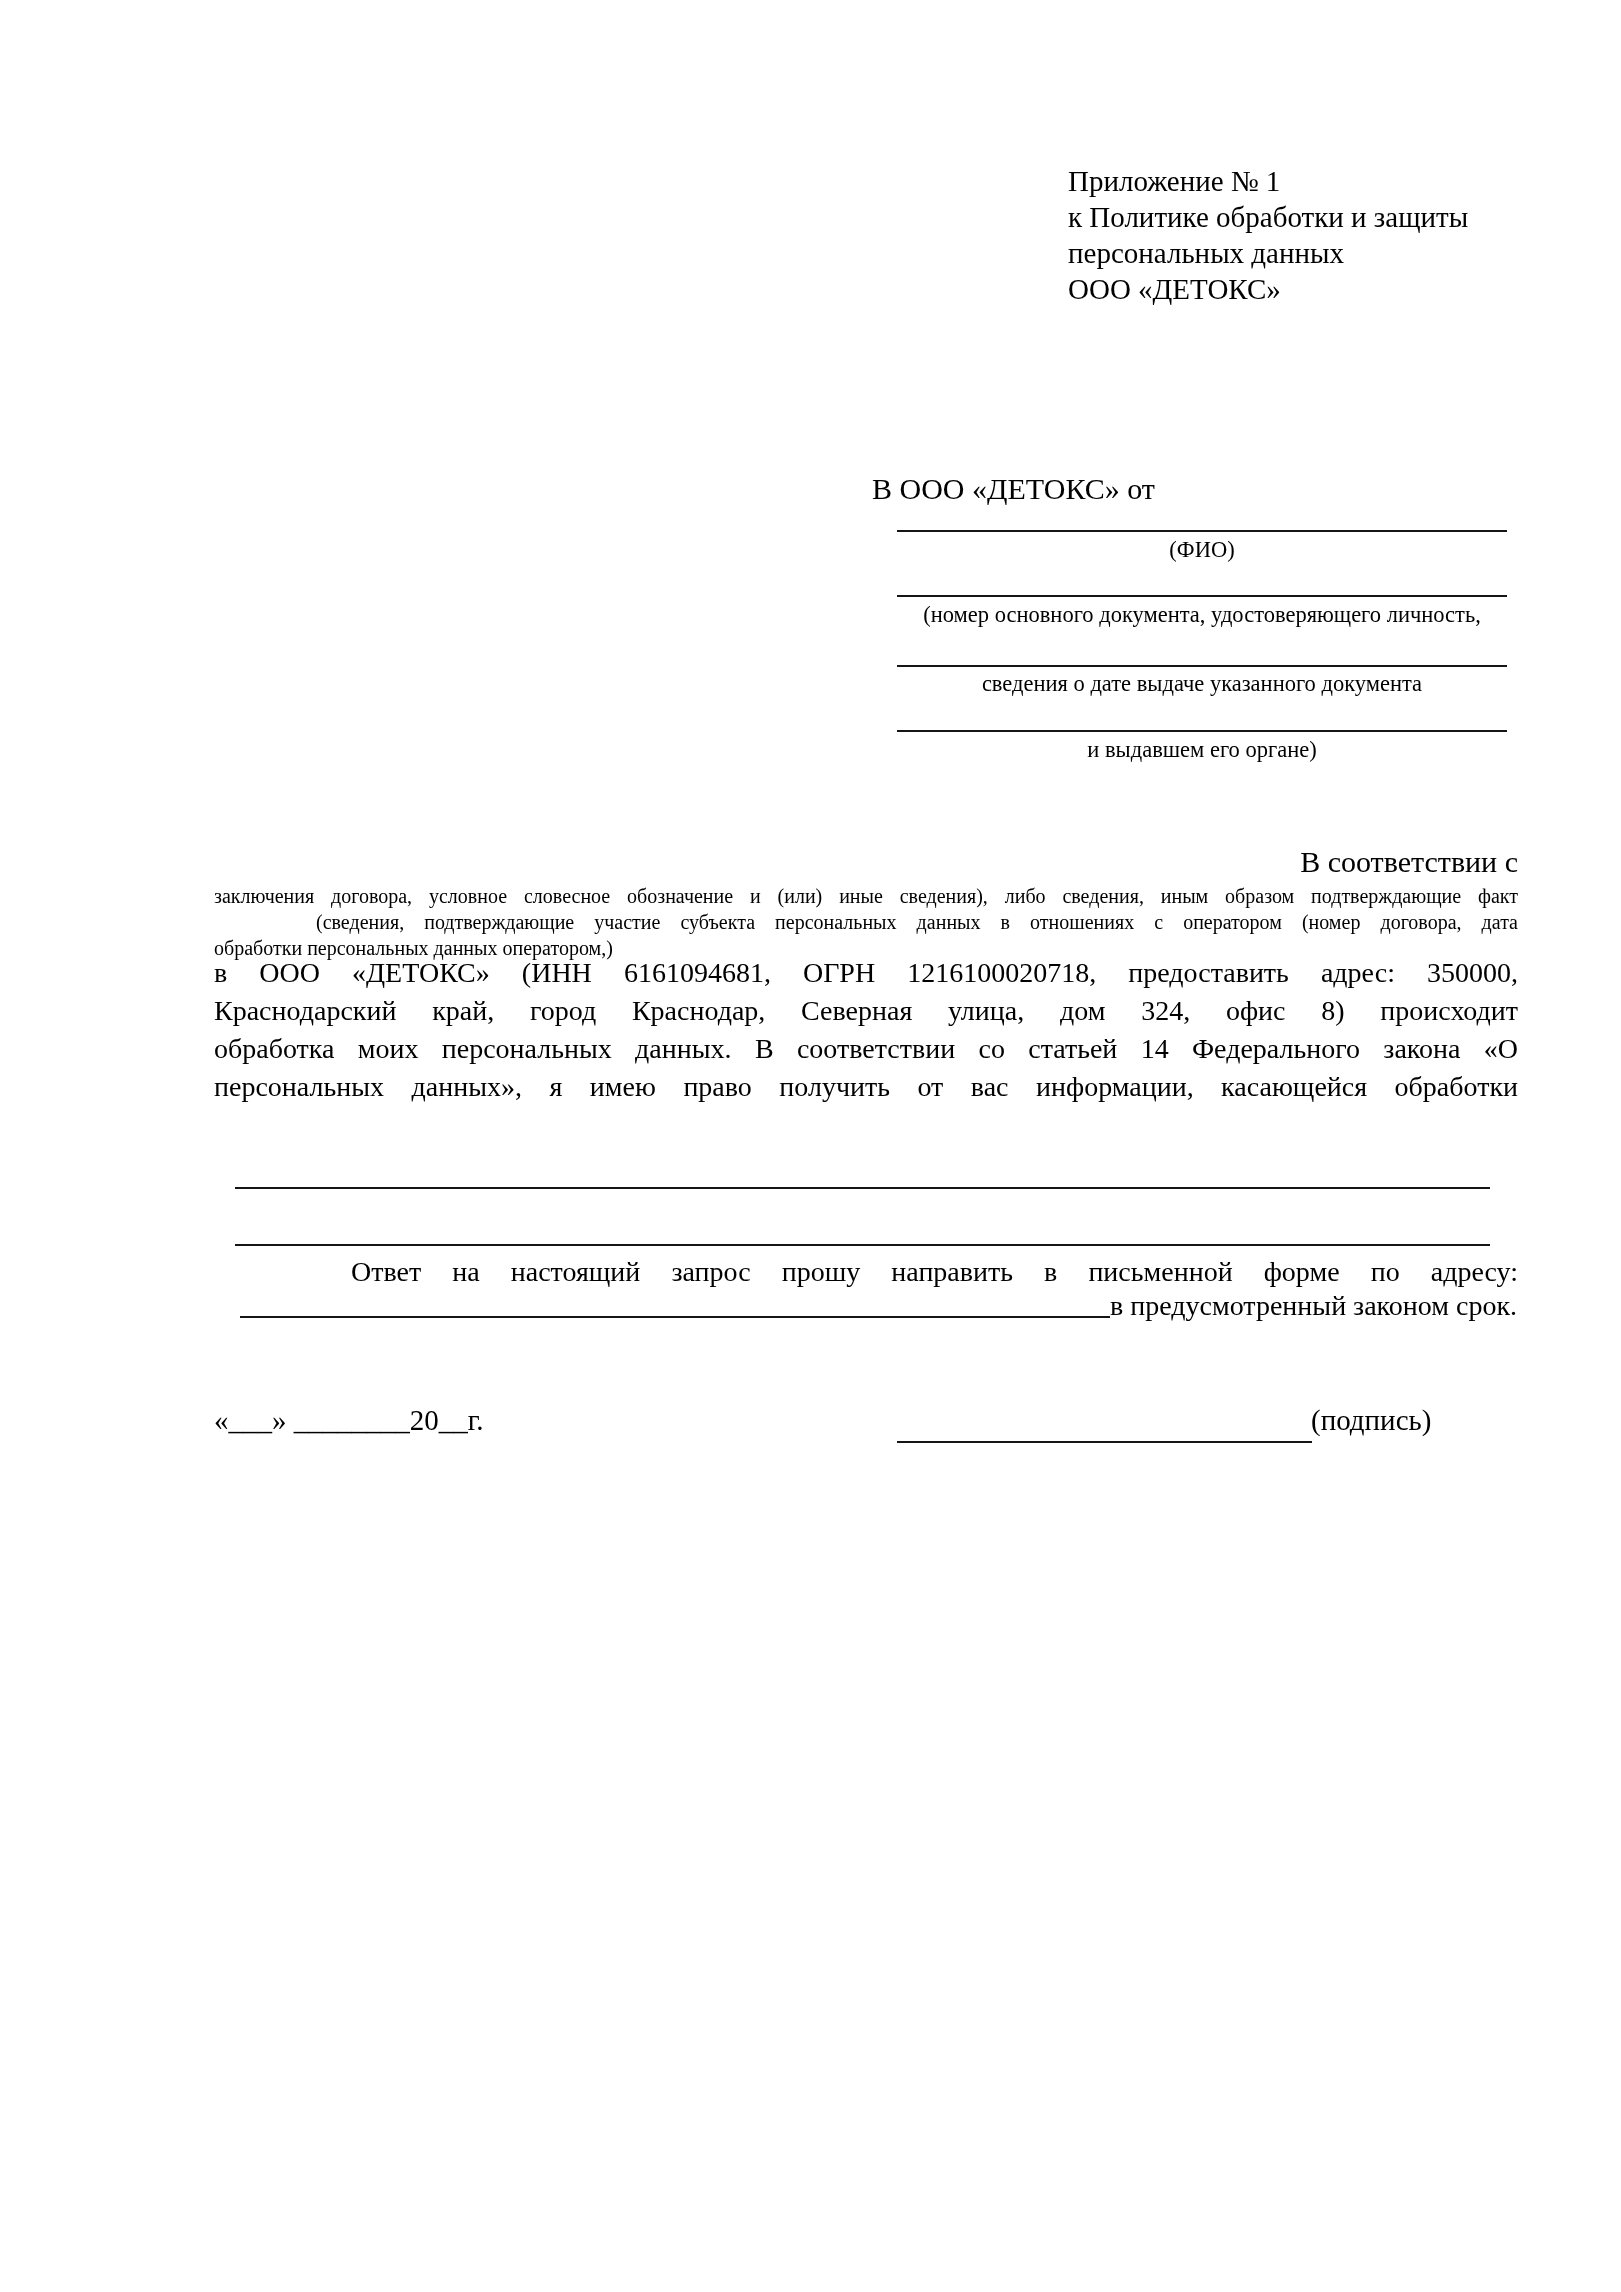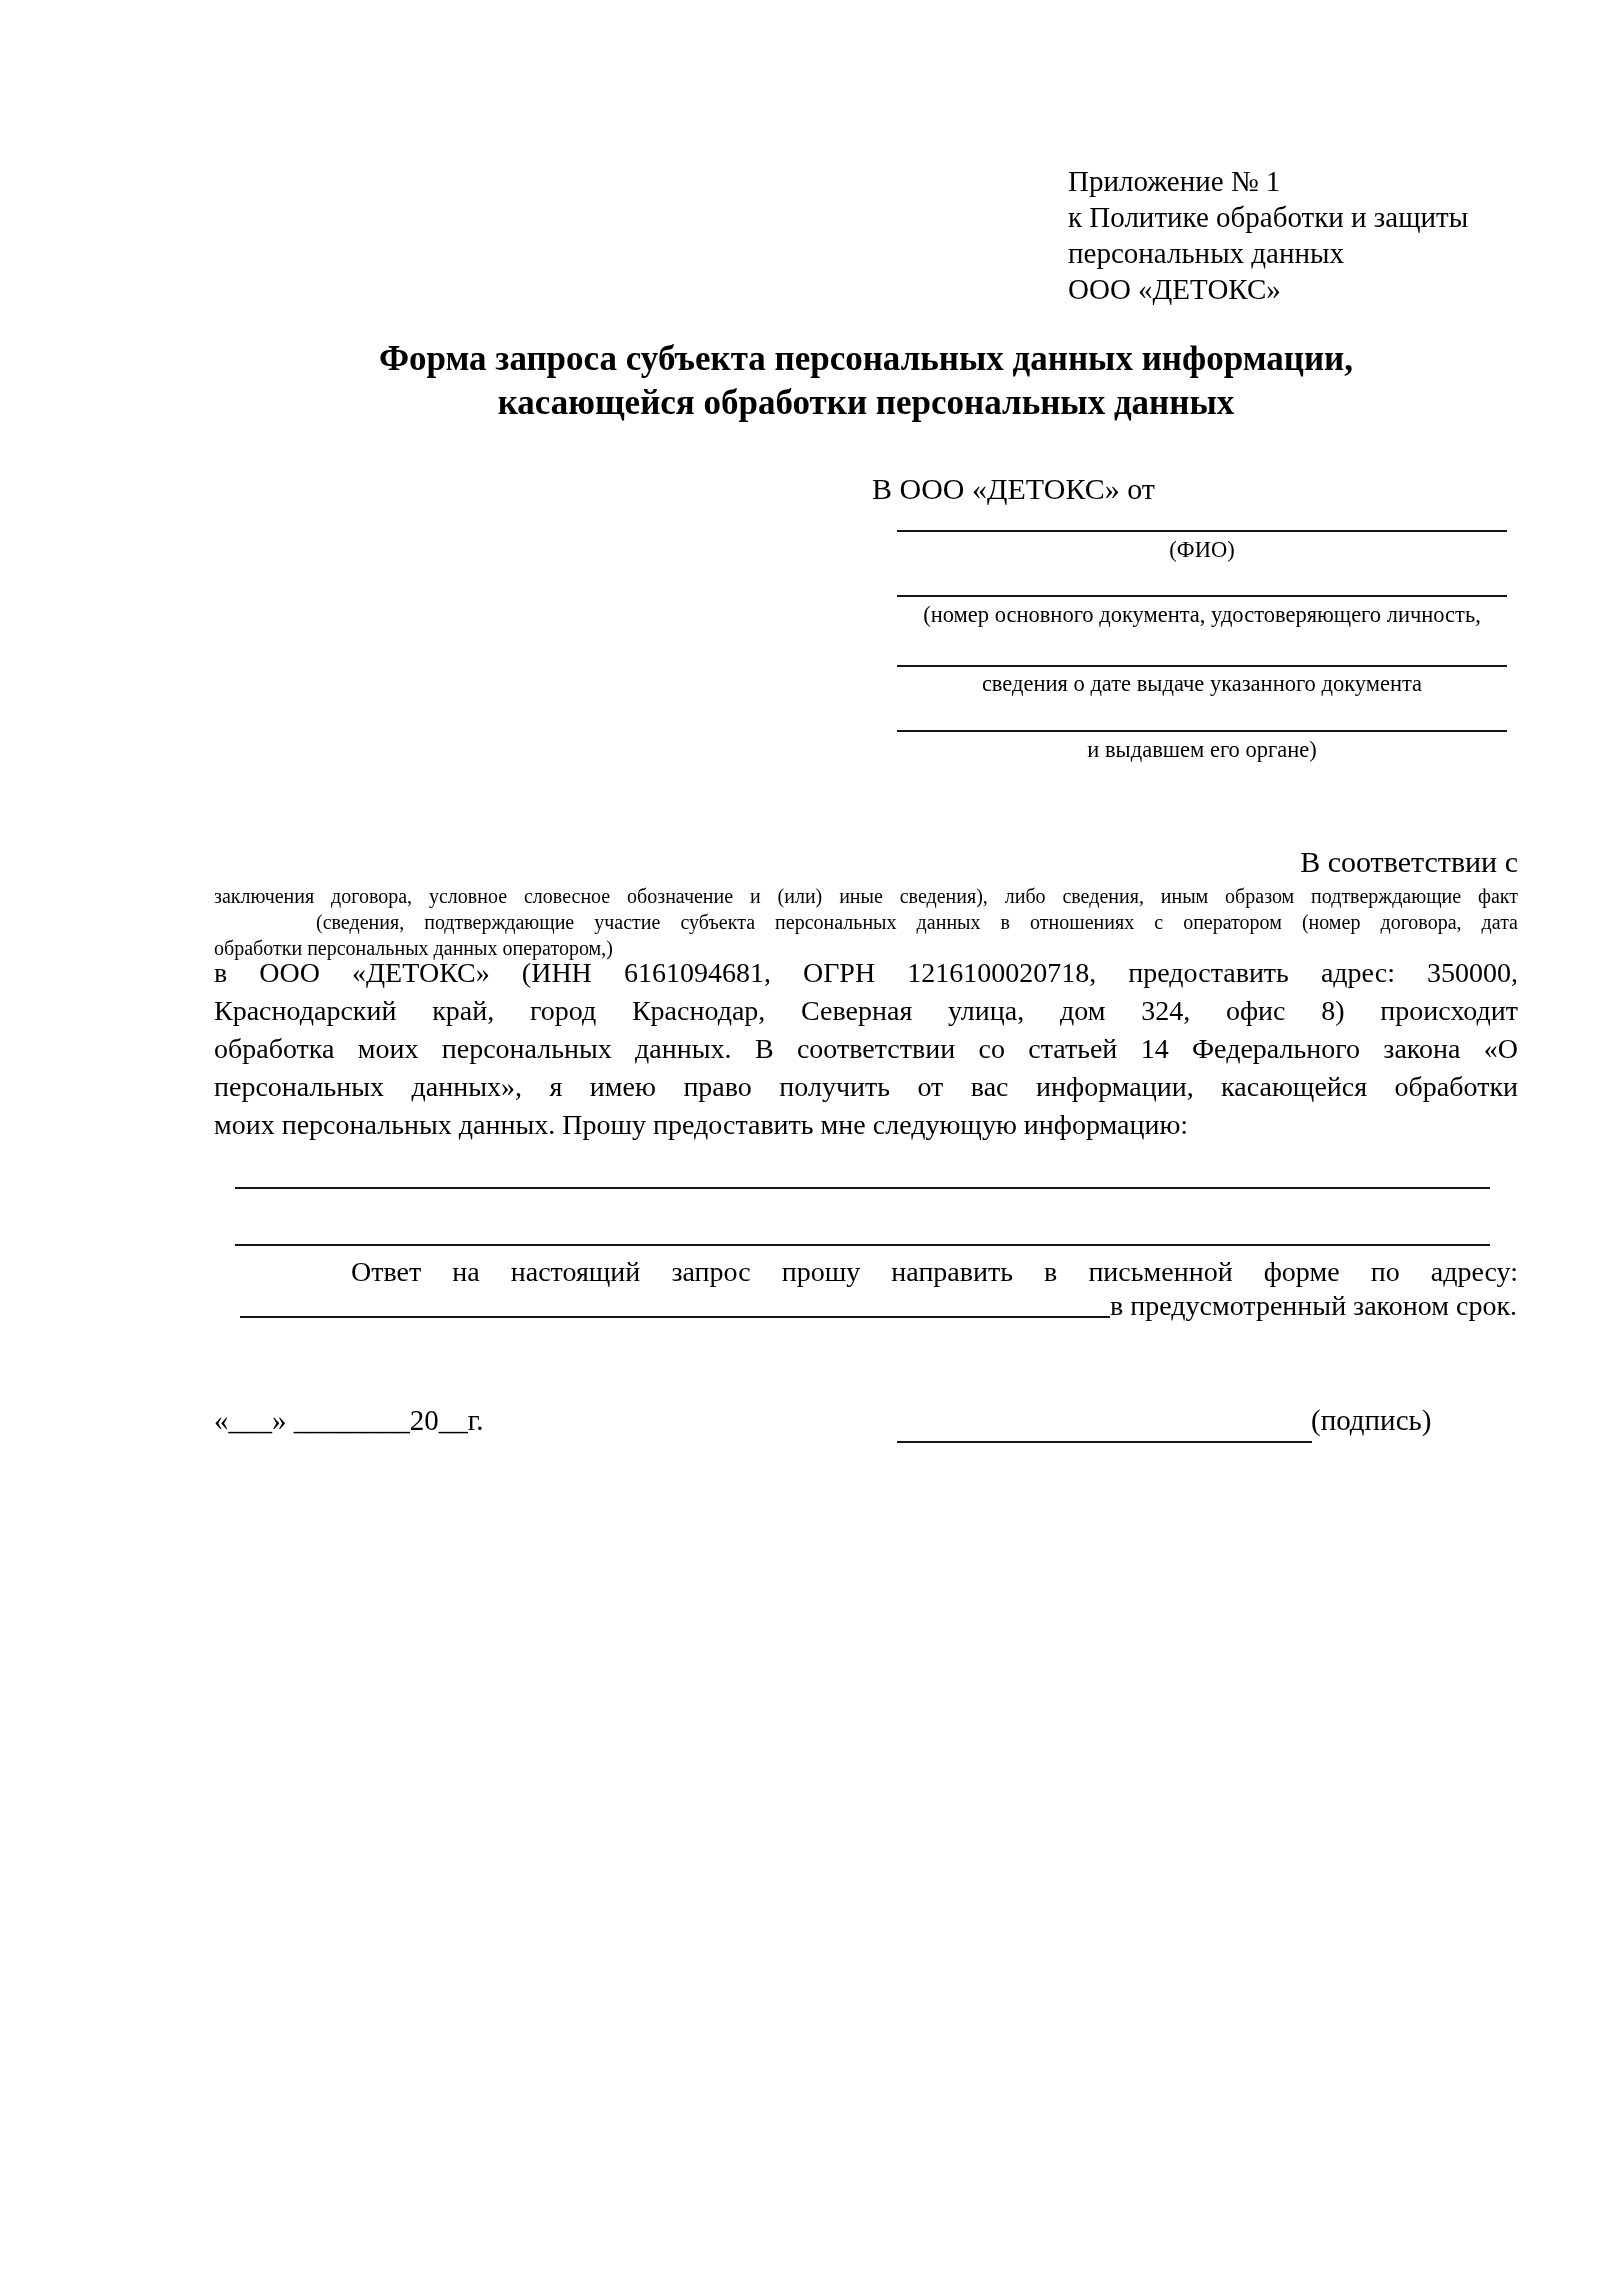--- a/index.html
+++ b/index.html
@@ -204,24 +204,20 @@
 
 <div class="page">
 
   <div class="appendix-header">
     <div>Приложение № 1</div>
     <div>к Политике обработки и защиты</div>
     <div>персональных данных</div>
     <div>ООО «ДЕТОКС»</div>
   </div>
 
-  <div class="form-title">
-    <div>Форма запроса субъекта персональных данных информации,</div>
-    <div>касающейся обработки персональных данных</div>
-  </div>
 
   <div class="addressee">В ООО «ДЕТОКС» от</div>
 
   <div class="fline fline-1"></div>
   <div class="fcap fcap-1">(ФИО)</div>
 
   <div class="fline fline-2"></div>
   <div class="fcap fcap-2">(номер основного документа, удостоверяющего личность,</div>
 
   <div class="fline fline-3"></div>
@@ -240,21 +236,20 @@
     <div class="note-line">заключения договора, условное словесное обозначение и (или) иные сведения), либо сведения, иным образом подтверждающие факт</div>
     <div class="note-line first">(сведения, подтверждающие участие субъекта персональных данных в отношениях с оператором (номер договора, дата</div>
     <div class="note-line last">обработки персональных данных оператором,)</div>
   </div>
 
   <div class="body-block">
     <div class="body-line">в ООО «ДЕТОКС» (ИНН 6161094681, ОГРН 1216100020718, предоставить адрес: 350000,</div>
     <div class="body-line">Краснодарский край, город Краснодар, Северная улица, дом 324, офис 8) происходит</div>
     <div class="body-line">обработка моих персональных данных. В соответствии со статьей 14 Федерального закона «О</div>
     <div class="body-line">персональных данных», я имею право получить от вас информации, касающейся обработки</div>
-    <div class="body-line last">моих персональных данных. Прошу предоставить мне следующую информацию:</div>
   </div>
 
   <div class="rule rule-1"></div>
   <div class="rule rule-2"></div>
 
   <div class="response-line1">Ответ на настоящий запрос прошу направить в письменной форме по адресу:</div>
 
   <div class="response-line2">
     <span class="address-line"></span>
     <span class="deadline-text">в предусмотренный законом срок.</span>

